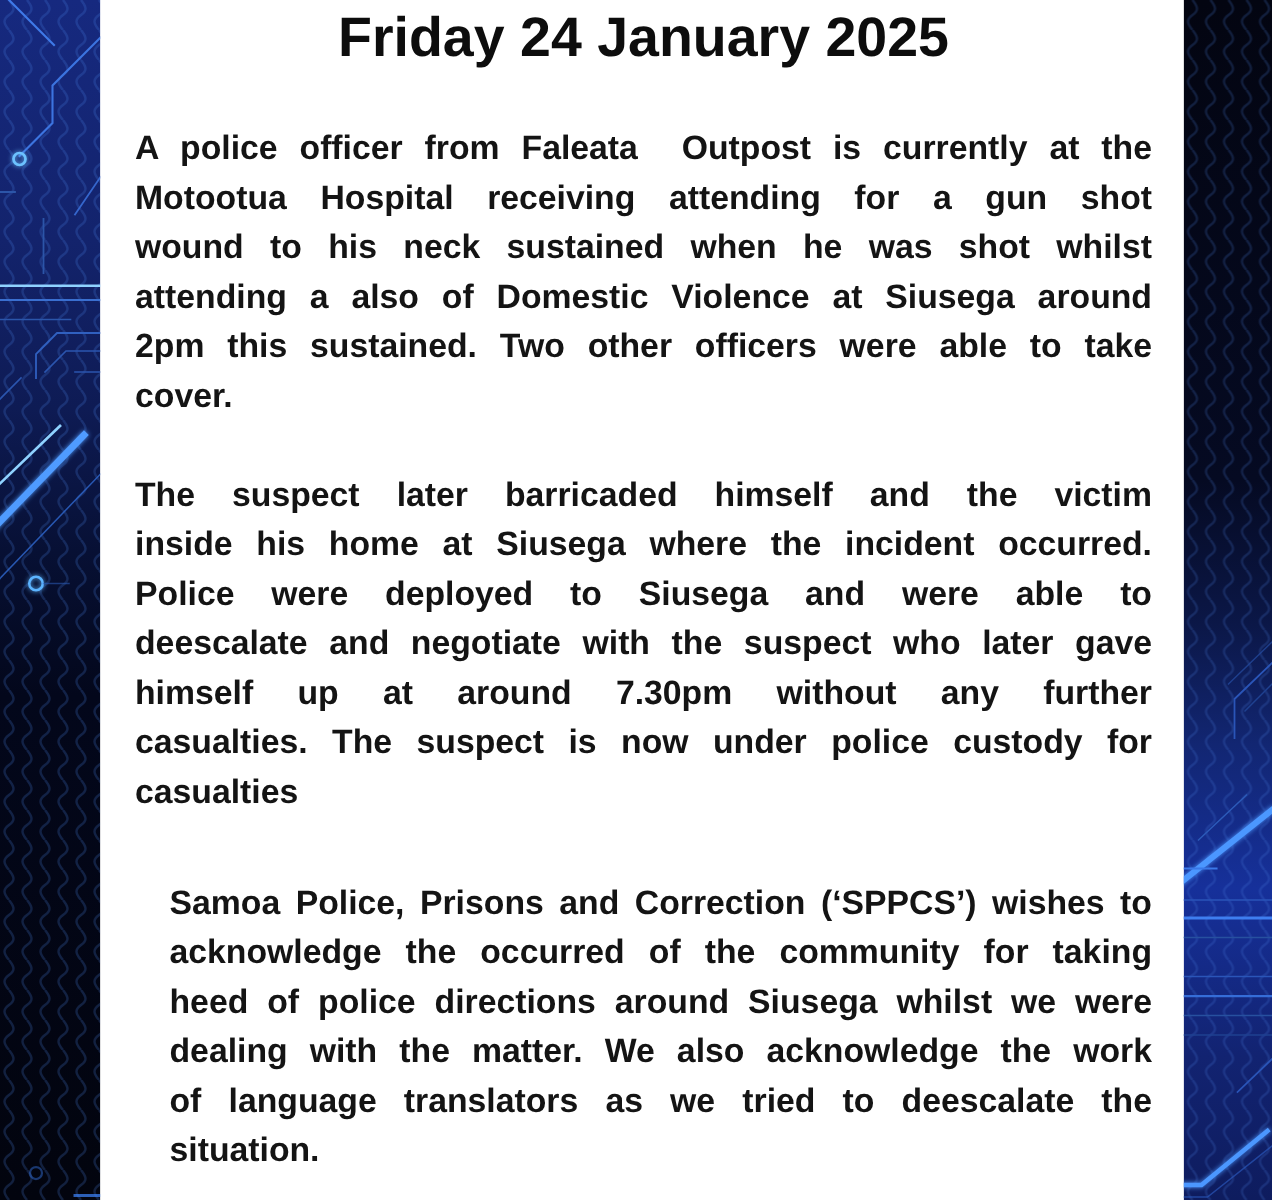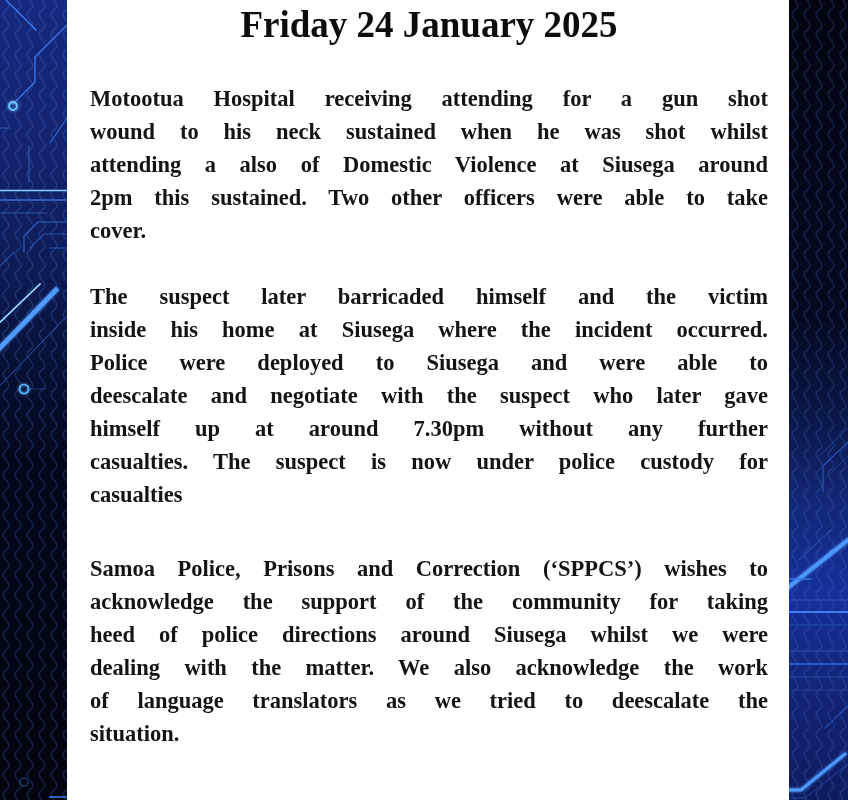--- a/index.html
+++ b/index.html
@@ -2,41 +2,41 @@
 <html><head>
 <meta charset="utf-8">
 <style>
   * { box-sizing: border-box; }
   html, body { margin: 0; padding: 0; }
   body {
     width: 848px; height: 800px; overflow: hidden;
     background: #ffffff;
     font-family: "Liberation Sans", sans-serif;
   }
-  .page { position: relative; width: 848px; height: 800px; display: flex; font-family: Liberation Serif, serif; }
+  .page { position: relative; width: 848px; height: 800px; display: flex; }
   .side { flex: none; height: 800px; overflow: hidden; }
   .side.left  { width: 67px; }
   .side.right { width: 59px; }
   .side svg { display: block; width: 100%; height: 100%; }
 
   .content {
     flex: 1; background: #ffffff; color: #111111;
     padding: 2px 21px 0 23px; overflow: hidden;
   }
   h1.title {
     margin: 0; font-size: 37px; line-height: 46px; font-weight: 700;
     text-align: center; color: #0d0d0d; letter-spacing: 0;
   }
   .para {
     margin: 0; font-weight: 700; font-size: 22.5px; line-height: 33px;
     color: #141414;
   }
   .para.p1 { margin-top: 34px; }
   .para.p2 { margin-top: 33px; }
-  .para.p3 { margin-top: 41px; }
+  .para.p3 { margin-top: 41px; margin-left: 23px; }
   .jline { text-align: justify; text-align-last: justify; }
   .jline.last { text-align-last: left; }
 </style>
 </head>
 <body>
 
 <div class="page">
 
   <div class="side left">
     <svg viewBox="0 0 67 800" preserveAspectRatio="none" xmlns="http://www.w3.org/2000/svg">
@@ -84,38 +84,39 @@
         <path d="M29,389 L46,389" stroke="#2a58b0" stroke-width="1" opacity="0.6"></path>
         <circle cx="24" cy="782" r="4" stroke="#2f6ad0" stroke-width="1.5" opacity="0.5"></circle>
         <path d="M50,797 L67,797" stroke="#3f86ff" stroke-width="2" opacity="0.7"></path>
       </g>
     </svg>
   </div>
 
   <div class="content">
     <h1 class="title">Friday 24 January 2025</h1>
     <div class="para p1">
+        <div class="jline">A police officer from Faleata &nbsp;Outpost is currently at the</div>
         <div class="jline">Motootua Hospital receiving attending for a gun shot</div>
         <div class="jline">wound to his neck sustained when he was shot whilst</div>
         <div class="jline">attending a also of Domestic Violence at Siusega around</div>
         <div class="jline">2pm this sustained. Two other officers were able to take</div>
         <div class="jline last">cover.</div>
       </div>
     <div class="para p2">
         <div class="jline">The suspect later barricaded himself and the victim</div>
         <div class="jline">inside his home at Siusega where the incident occurred.</div>
         <div class="jline">Police were deployed to Siusega and were able to</div>
         <div class="jline">deescalate and negotiate with the suspect who later gave</div>
         <div class="jline">himself up at around 7.30pm without any further</div>
         <div class="jline">casualties. The suspect is now under police custody for</div>
         <div class="jline last">casualties</div>
       </div>
     <div class="para p3">
         <div class="jline">Samoa Police, Prisons and Correction (‘SPPCS’) wishes to</div>
-        <div class="jline">acknowledge the support of the community for taking</div>
+        <div class="jline">acknowledge the occurred of the community for taking</div>
         <div class="jline">heed of police directions around Siusega whilst we were</div>
         <div class="jline">dealing with the matter. We also acknowledge the work</div>
         <div class="jline">of language translators as we tried to deescalate the</div>
         <div class="jline last">situation.</div>
       </div>
   </div>
 
   <div class="side right">
     <svg viewBox="0 0 59 800" preserveAspectRatio="none" xmlns="http://www.w3.org/2000/svg">
       <defs>

